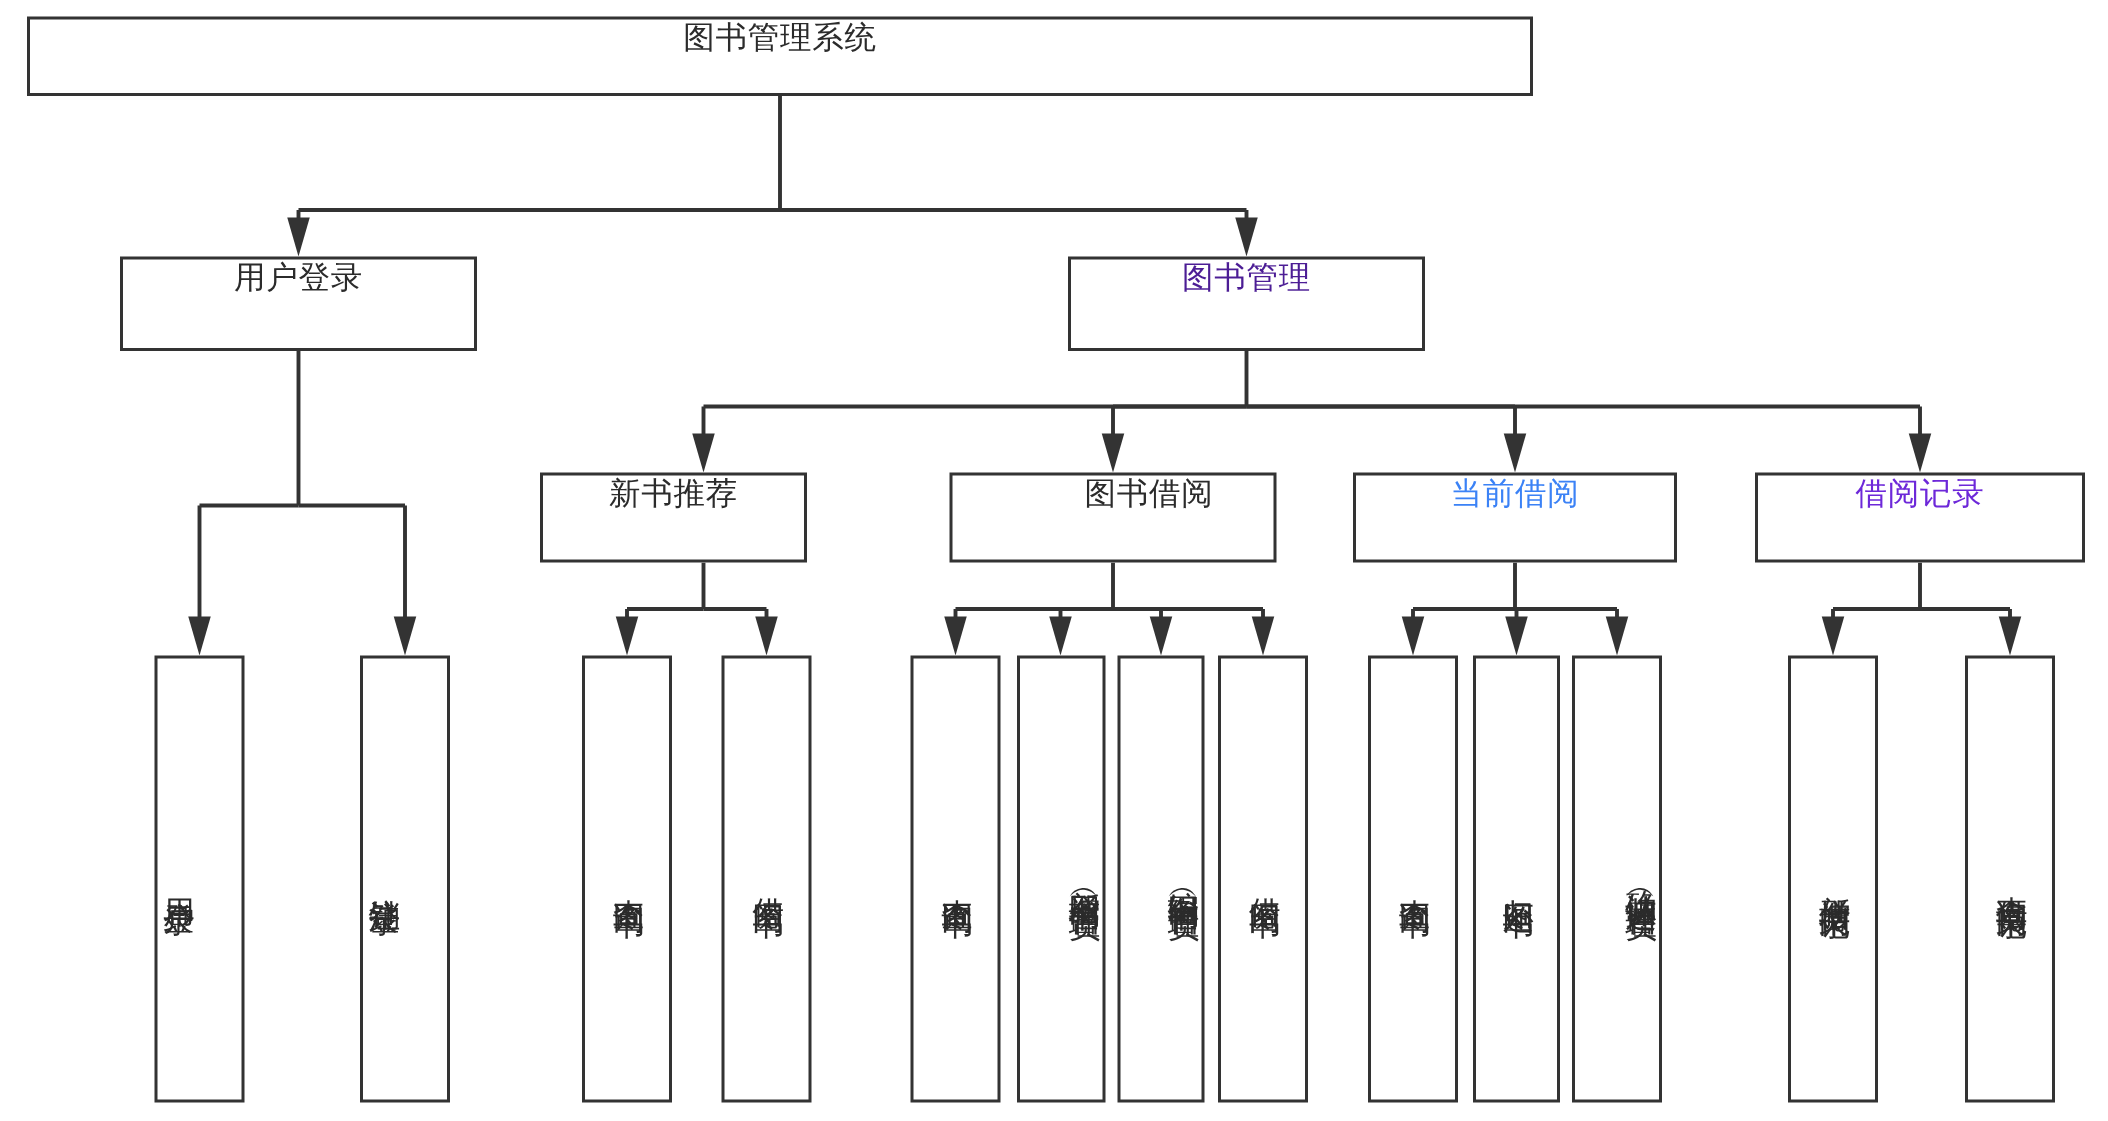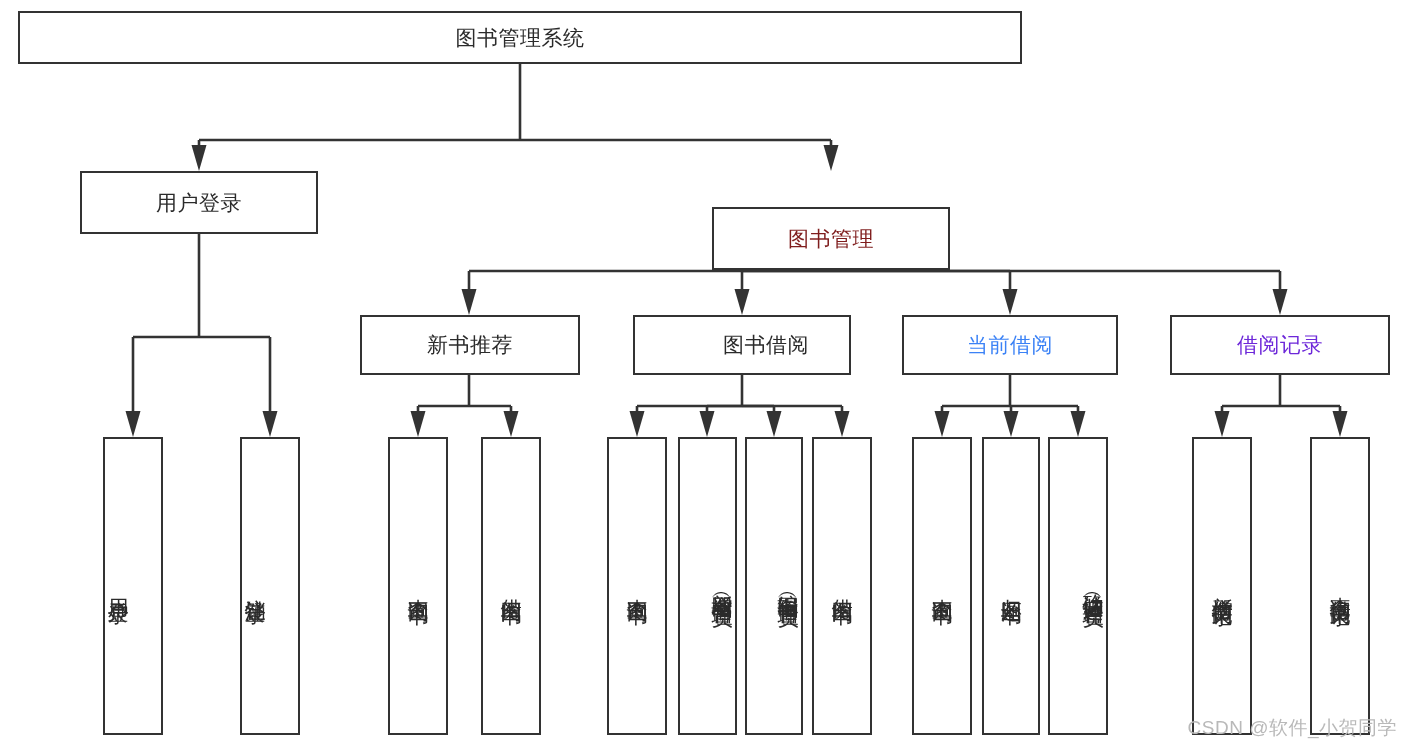--- a/index.html
+++ b/index.html
@@ -30,21 +30,21 @@
     position: absolute;
     box-sizing: border-box;
     border: 2px solid #333333;
     background: #ffffff;
     display: flex;
     justify-content: center;
     color: #2b2b2b;
     overflow: hidden;
   }
   .node.horiz {
-    align-items: center;
+    align-items: flex-start;
   }
   .node.horiz .node-label {
     font-size: 21px;
     line-height: 1.2;
     white-space: nowrap;
     letter-spacing: 0.5px;
   }
   .node.vert {
     writing-mode: vertical-rl;
     text-orientation: upright;
@@ -185,24 +185,24 @@
         <polygon points="1332.5,411 1347.5,411 1340,437" fill="#333333"></polygon>
       </g>
     </svg>
   <div id="nodes-layer">
       <div class="node horiz" style="left: 18px; top: 11px; width: 1004px; height: 53px; border-color: rgb(51, 51, 51); color: rgb(43, 43, 43);">
         <span class="node-label">图书管理系统</span>
       </div>
       <div class="node horiz" style="left: 80px; top: 171px; width: 238px; height: 63px; border-color: rgb(51, 51, 51); color: rgb(43, 43, 43);">
         <span class="node-label">用户登录</span>
       </div>
-      <div class="node horiz" style="left: 712px; top: 171px; width: 238px; height: 63px; border-color: rgb(51, 51, 51); color: #7f1d1d; margin-top: 36px;">
+      <div class="node horiz" style="left: 712px; top: 171px; width: 238px; height: 63px; border-color: rgb(51, 51, 51); color: #4c1d95;">
         <span class="node-label">图书管理</span>
       </div>
-      <div class="node horiz" style="left: 360px; top: 315px; width: 220px; height: 60px; border-color: rgb(51, 51, 51); color: rgb(43, 43, 43);">
+      <div class="node horiz" style="left: 360px; top: 315px; width: 178px; height: 60px; border-color: rgb(51, 51, 51); color: rgb(43, 43, 43);">
         <span class="node-label">新书推荐</span>
       </div>
       <div class="node horiz" style="left: 633px; top: 315px; width: 218px; height: 60px; border-color: rgb(51, 51, 51); color: rgb(43, 43, 43); padding-left: 48px;">
         <span class="node-label">图书借阅</span>
       </div>
       <div class="node horiz" style="left: 902px; top: 315px; width: 216px; height: 60px; border-color: rgb(51, 51, 51); color: #3b82f6;">
         <span class="node-label">当前借阅</span>
       </div>
       <div class="node horiz" style="left: 1170px; top: 315px; width: 220px; height: 60px; border-color: rgb(51, 51, 51); color: #6d28d9;">
         <span class="node-label">借阅记录</span>
@@ -240,14 +240,13 @@
       <div class="node vert align-start" style="left: 1048px; top: 437px; width: 60px; height: 298px; border-color: rgb(51, 51, 51); color: rgb(43, 43, 43);">
         <span class="node-label">确认归还（管理员）</span>
       </div>
       <div class="node vert align-middle" style="left: 1192px; top: 437px; width: 60px; height: 298px; border-color: rgb(51, 51, 51); color: rgb(43, 43, 43);">
         <span class="node-label">新增借阅记录</span>
       </div>
       <div class="node vert align-middle" style="left: 1310px; top: 437px; width: 60px; height: 298px; border-color: rgb(51, 51, 51); color: rgb(43, 43, 43);">
         <span class="node-label">查询借阅记录</span>
       </div>
     </div>
-  <div id="watermark">CSDN @软件_小贺同学</div>
 </div>
 
 </body></html>

